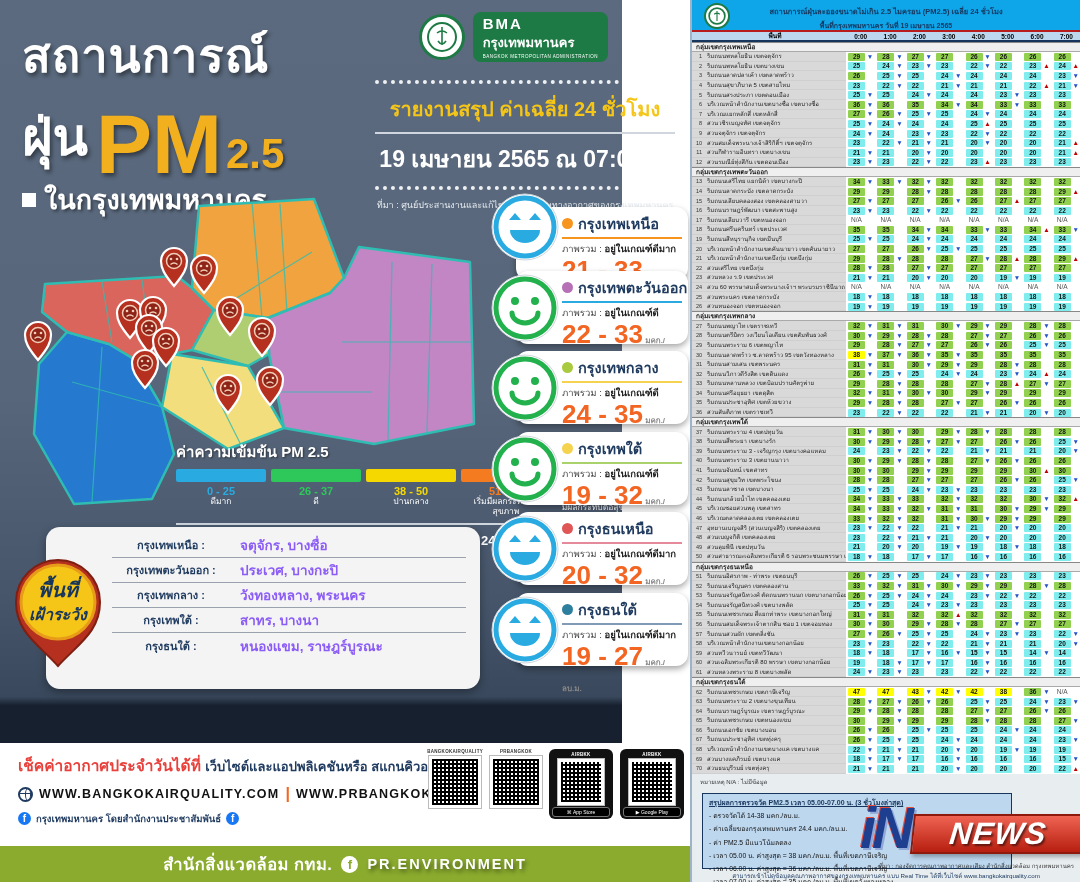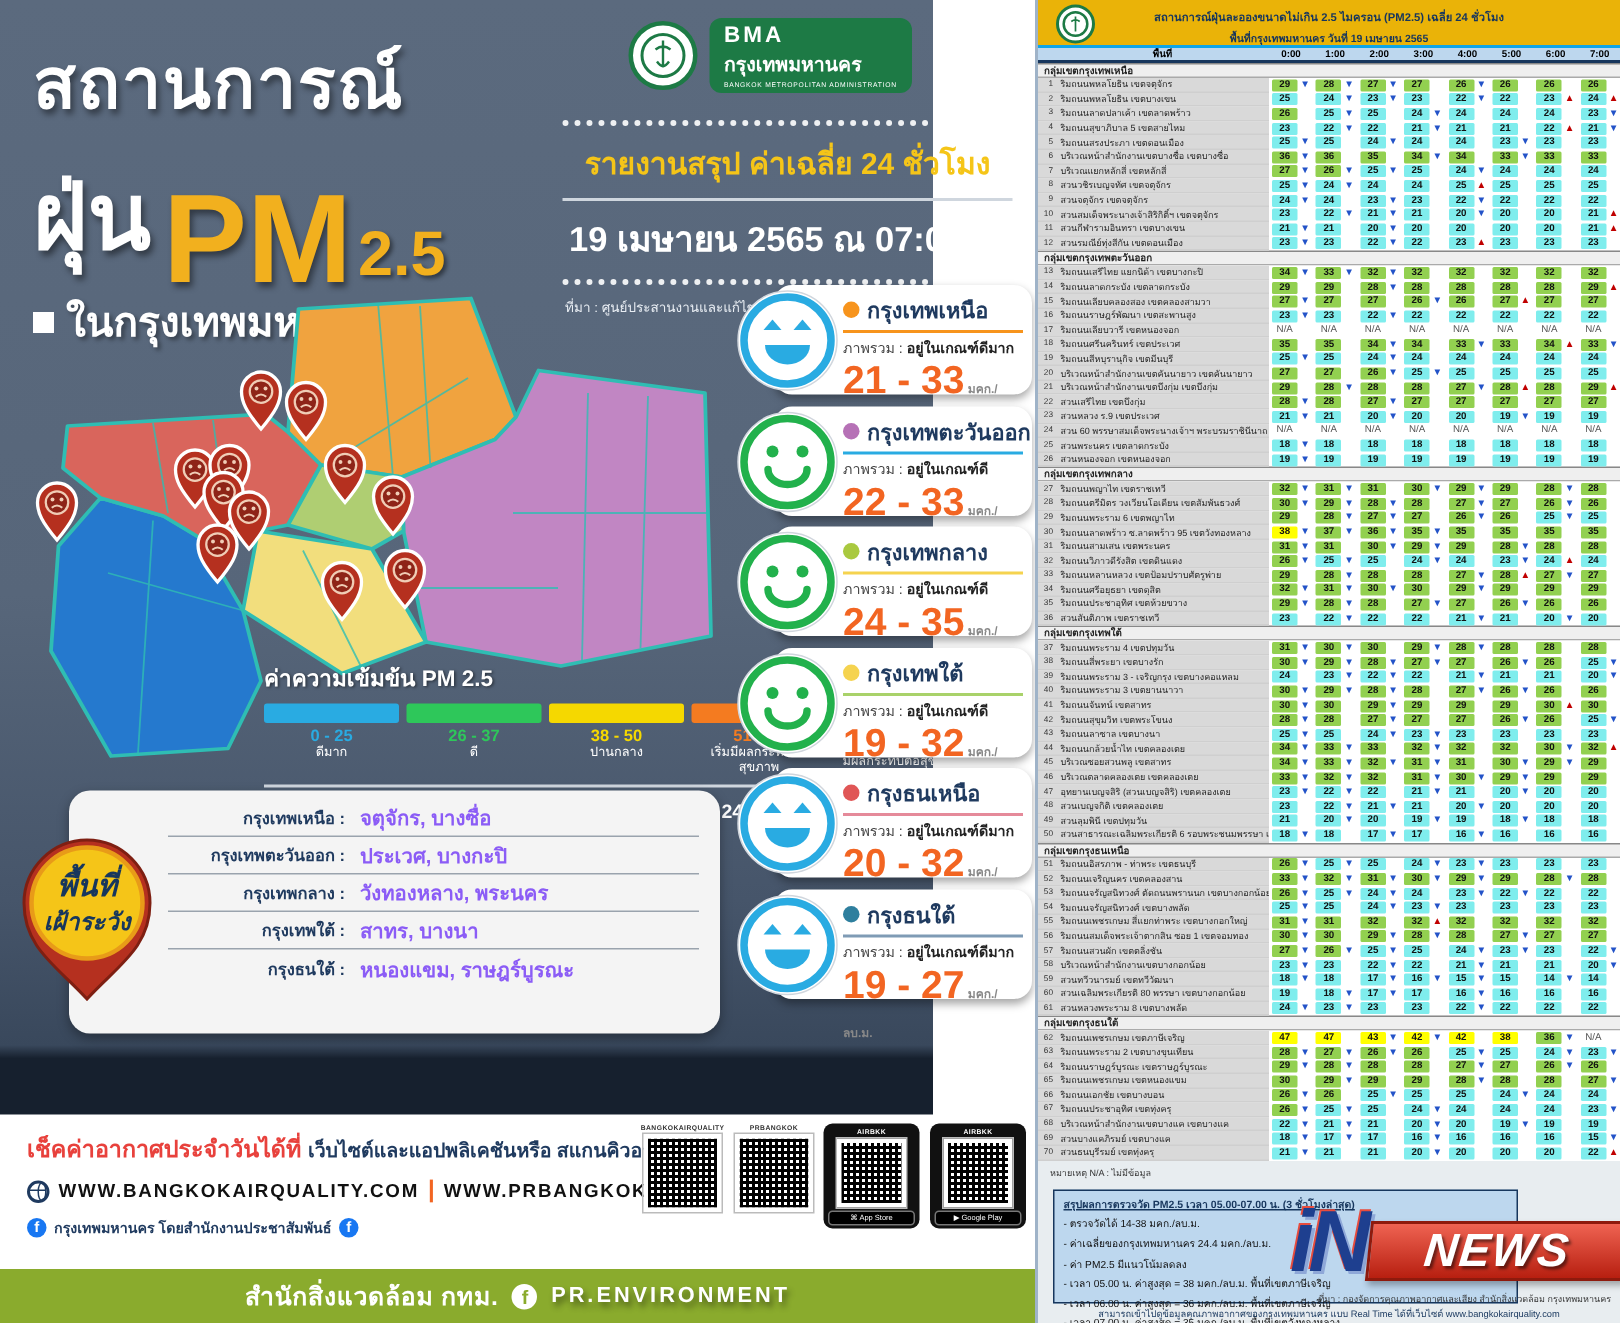--- a/index.html
+++ b/index.html
@@ -5,21 +5,21 @@
   html,body{margin:0;padding:0;background:#222;}
   *{box-sizing:border-box;}
   .canvas{position:relative;width:1080px;height:882px;overflow:hidden;background:#fff;
           font-family:"Liberation Sans","DejaVu Sans",sans-serif;}
   
   .poster{position:absolute;left:0;top:0;width:622px;height:882px;
           background:linear-gradient(180deg,#5b6a7e 0%,#57667a 45%,#46556a 68%,#39485c 79%,#16202e 80%);}
   .hdr-title{position:absolute;left:22px;top:18px;width:360px;color:#fff;}
   .t1{font-size:47px;font-weight:bold;letter-spacing:1px;text-shadow:2px 3px 4px rgba(0,0,0,.45);}
   .t2-row{display:flex;align-items:flex-end;margin-top:2px;}
-  .t2{font-size:62px;font-weight:bold;color:#fff;text-shadow:2px 3px 4px rgba(0,0,0,.45);}
+  .t2{font-size:52px;font-weight:bold;color:#fff;text-shadow:2px 3px 4px rgba(0,0,0,.45);}
   .t-pm{font-size:84px;font-weight:bold;color:#f2b01e;line-height:.8;margin-left:8px;text-shadow:2px 3px 4px rgba(0,0,0,.45);}
   .t-pm25{font-size:42px;font-weight:bold;color:#f2b01e;margin-left:4px;text-shadow:2px 2px 3px rgba(0,0,0,.45);}
   .t3-row{display:flex;align-items:center;margin-top:0px;}
   .sq{width:14px;height:14px;background:#fff;margin-right:8px;}
   .t3{font-size:27px;font-weight:bold;color:#fff;text-shadow:2px 2px 3px rgba(0,0,0,.4);}
   .bma{position:absolute;right:14px;top:12px;display:flex;align-items:center;gap:8px;}
   .bma-seal{width:46px;height:46px;border-radius:50%;background:#fff;border:3px solid #1d7a45;display:flex;align-items:center;justify-content:center;}
   .bma-pill{background:#1d7a45;border-radius:8px;padding:3px 10px;color:#fff;}
   .bma-l1{font-size:15px;font-weight:bold;letter-spacing:2px;}
   .bma-l2{font-size:13px;font-weight:bold;}
@@ -40,21 +40,21 @@
   .band-bar{height:13px;border-radius:2px;}
   .band-range{font-size:11px;font-weight:bold;text-align:center;margin-top:3px;}
   .band-label{font-size:8.5px;text-align:center;color:#fff;line-height:1.15;}
   .leg-note-div{border-top:2px solid #cfd6de;width:470px;margin-top:6px;}
   .leg-note{font-size:13px;font-weight:bold;margin-top:5px;width:470px;text-align:right;}
   .star{color:#e8413c;}
   
   .watch-card{position:absolute;left:46px;top:527px;width:434px;height:162px;background:#f4f4f4;border-radius:14px;box-shadow:0 3px 8px rgba(0,0,0,.35);padding:6px 14px 4px 66px;}
   .watch-row{display:flex;align-items:center;height:25px;border-bottom:1.5px solid #9aa3ad;}
   .watch-row:last-child{border-bottom:none;}
-  .watch-zone{width:118px;text-align:right;font-size:11px;font-weight:bold;color:#1f3a5f;flex:none;}
+  .watch-zone{width:118px;text-align:center;font-size:11px;font-weight:bold;color:#1f3a5f;flex:none;}
   .watch-d{font-size:13.5px;font-weight:bold;color:#8b5cf6;margin-left:10px;}
   .watch-badge{position:absolute;left:8px;top:552px;width:100px;height:118px;}
   
   .cards{position:absolute;left:480px;top:190px;width:210px;height:500px;}
   .zcard{position:absolute;left:36px;width:172px;height:73px;background:#fff;border-radius:12px;box-shadow:0 3px 6px rgba(0,0,0,.35);padding:5px 6px 4px 46px;}
   .zface{position:absolute;z-index:2;left:8px;width:74px;height:74px;}
   .z-name{display:flex;align-items:center;gap:5px;}
   .z-dot{width:11px;height:11px;border-radius:50%;flex:none;}
   .z-title{font-size:14.5px;font-weight:bold;color:#1f3a5f;white-space:nowrap;}
   .z-div{border-top:2px solid;margin:2px 0 2px;}
@@ -89,21 +89,21 @@
   .qr-app{background:#111;border-radius:6px;padding:3px 3px 2px;width:64px;}
   .qr-app .qr-cap{color:#fff;}
   .qr-app .qr{width:46px;height:46px;border-color:#fff;}
   .badge-store{margin-top:2px;background:#000;border:1px solid #777;border-radius:3px;color:#fff;font-size:5px;padding:1px 0;}
   .greenbar{position:absolute;left:0;top:846px;width:690px;height:36px;background:#8aab2d;display:flex;align-items:center;justify-content:center;gap:9px;}
   .greenbar .t{color:#fff;font-size:16.5px;font-weight:bold;letter-spacing:.5px;}
   .greenbar .fb{width:17px;height:17px;font-size:13px;background:#fff;color:#8aab2d;}
   .greenbar .t2{color:#fff;font-size:14.5px;font-weight:bold;letter-spacing:2px;}
   
   .panel{position:absolute;left:690px;top:0;width:390px;height:882px;background:#e8edf0;border-left:2px solid #9fb3c8;}
-  .p-head{position:relative;height:32px;background:#eab308;border-bottom:2px solid #0ea5e9;}
+  .p-head{position:relative;height:32px;background:#0ea5e9;border-bottom:2px solid #b91c1c;}
   .p-logo{position:absolute;left:12px;top:3px;width:26px;height:26px;border-radius:50%;background:#fff;border:2px solid #1d7a45;display:flex;align-items:center;justify-content:center;}
   .p-t1{font-size:7.5px;font-weight:bold;color:#17365d;text-align:center;padding-top:5px;}
   .p-t2{font-size:7px;font-weight:bold;color:#17365d;text-align:center;margin-top:3px;}
   .p-cols{display:flex;align-items:center;height:10px;background:#bdd7ee;border-bottom:2px solid #17365d;font-size:6.5px;font-weight:bold;color:#000;}
   .c-num{width:12px;flex:none;}
   .c-name{width:142px;flex:none;text-align:center;}
   .c-slot{width:29.4px;flex:none;text-align:center;}
   .tbl{background:#fff;}
   .ghead{height:10px;background:#efefef;border-top:1px solid #888;border-bottom:1px solid #aaa;
          font-size:6.5px;font-weight:bold;color:#222;display:flex;align-items:center;padding-left:4px;}
@@ -348,21 +348,21 @@
     </div>
 
     <div class="cards" id="zone-cards">
         <div class="zface" style="top:0px"><svg width="74" height="74" viewBox="0 0 74 74">
       <circle cx="37" cy="37" r="33" fill="#fff" stroke="#d0d6dd" stroke-width="1"></circle>
       <circle cx="37" cy="37" r="29" fill="#fff" stroke="#29abe2" stroke-width="5"></circle>
       <path d="M21,30 l6,-7 6,7 z" fill="#29abe2"></path>
             <path d="M41,30 l6,-7 6,7 z" fill="#29abe2"></path>
       <path d="M22,40 a15,13 0 0 0 30,0 z" fill="#29abe2"></path>
           </svg></div>
-  <div class="zcard" style="top:0px">
+  <div class="zcard" style="top:17px">
     <div class="z-name">
             <span class="z-dot" style="background:#f7941d"></span>
       <span class="z-title">กรุงเทพเหนือ</span>
           </div>
     <div class="z-div" style="border-color:#f7941d"></div>
     <div class="z-sub">ภาพรวม : <b>อยู่ในเกณฑ์ดีมาก</b></div>
     <div class="z-range">21 - 33<span class="z-unit"> มคก./ลบ.ม.</span></div>
   </div>
         <div class="zface" style="top:81px"><svg width="74" height="74" viewBox="0 0 74 74">
     <circle cx="37" cy="37" r="33" fill="#fff" stroke="#d0d6dd" stroke-width="1"></circle>

